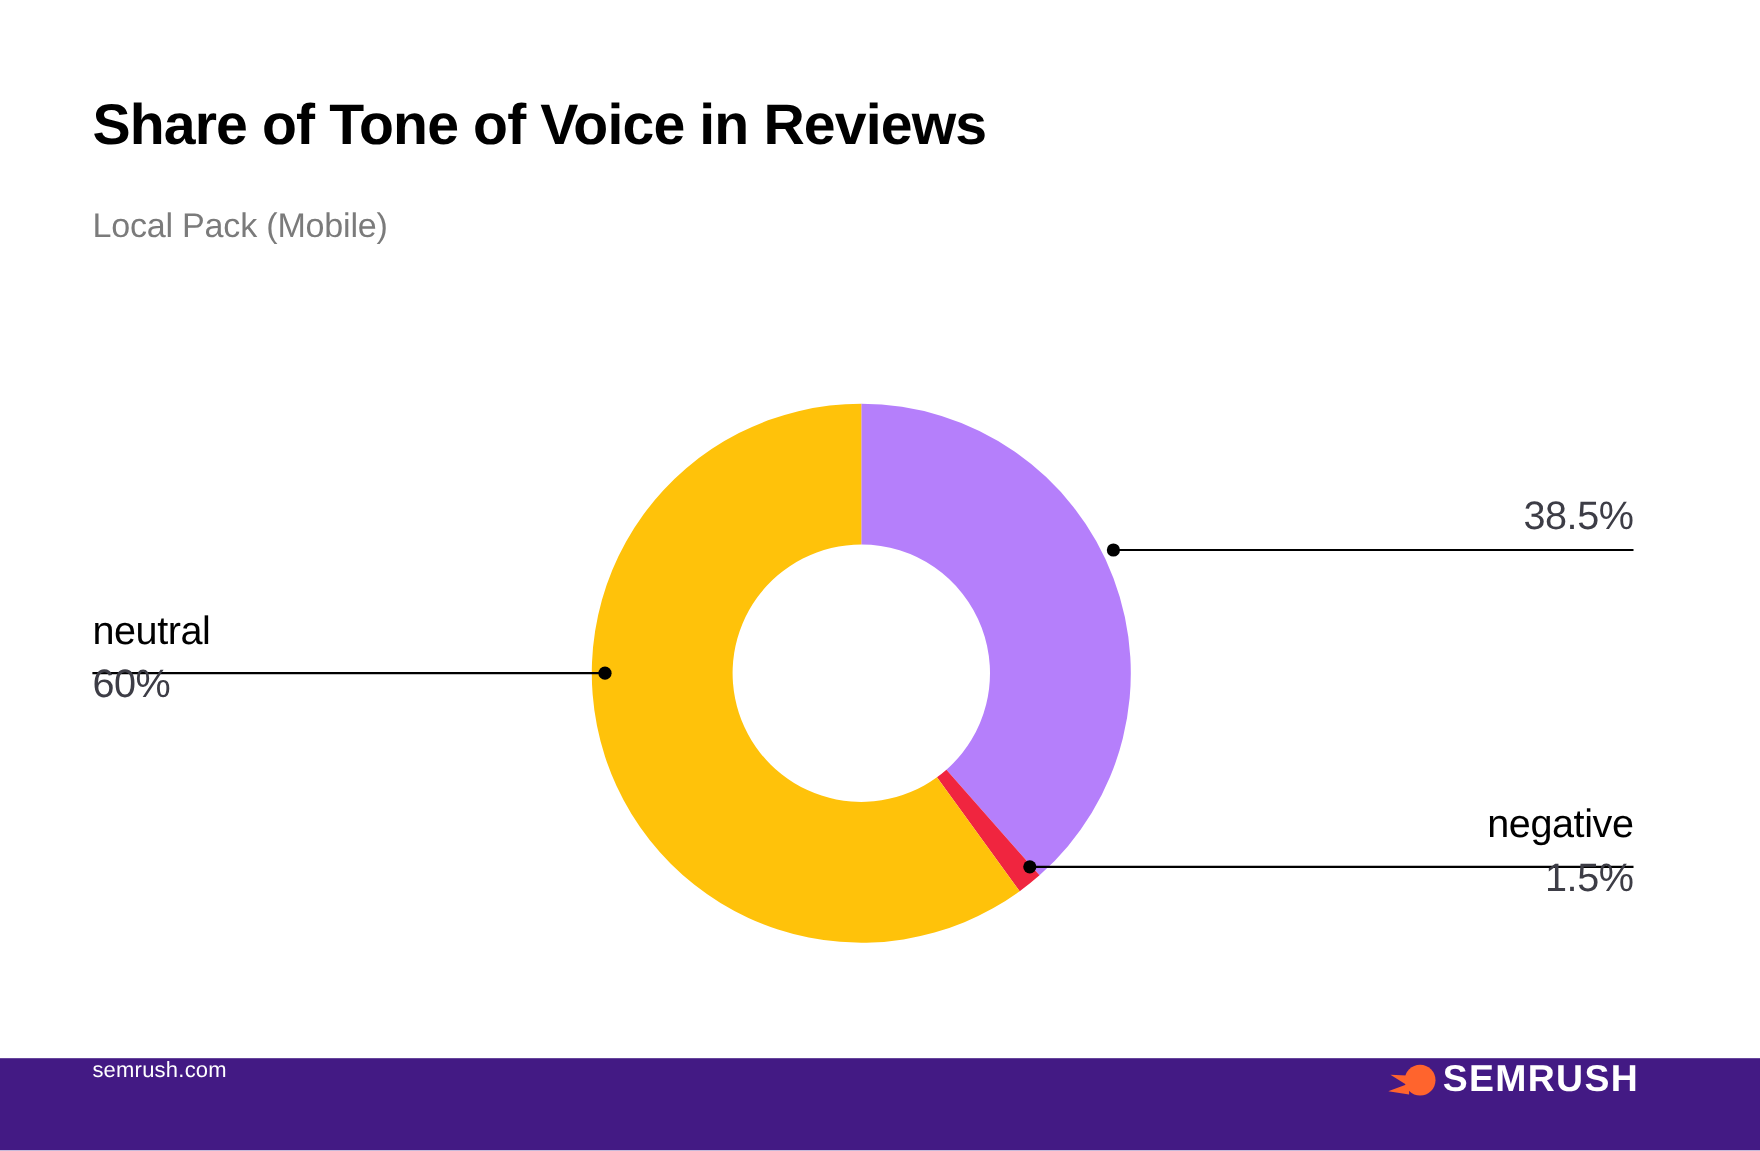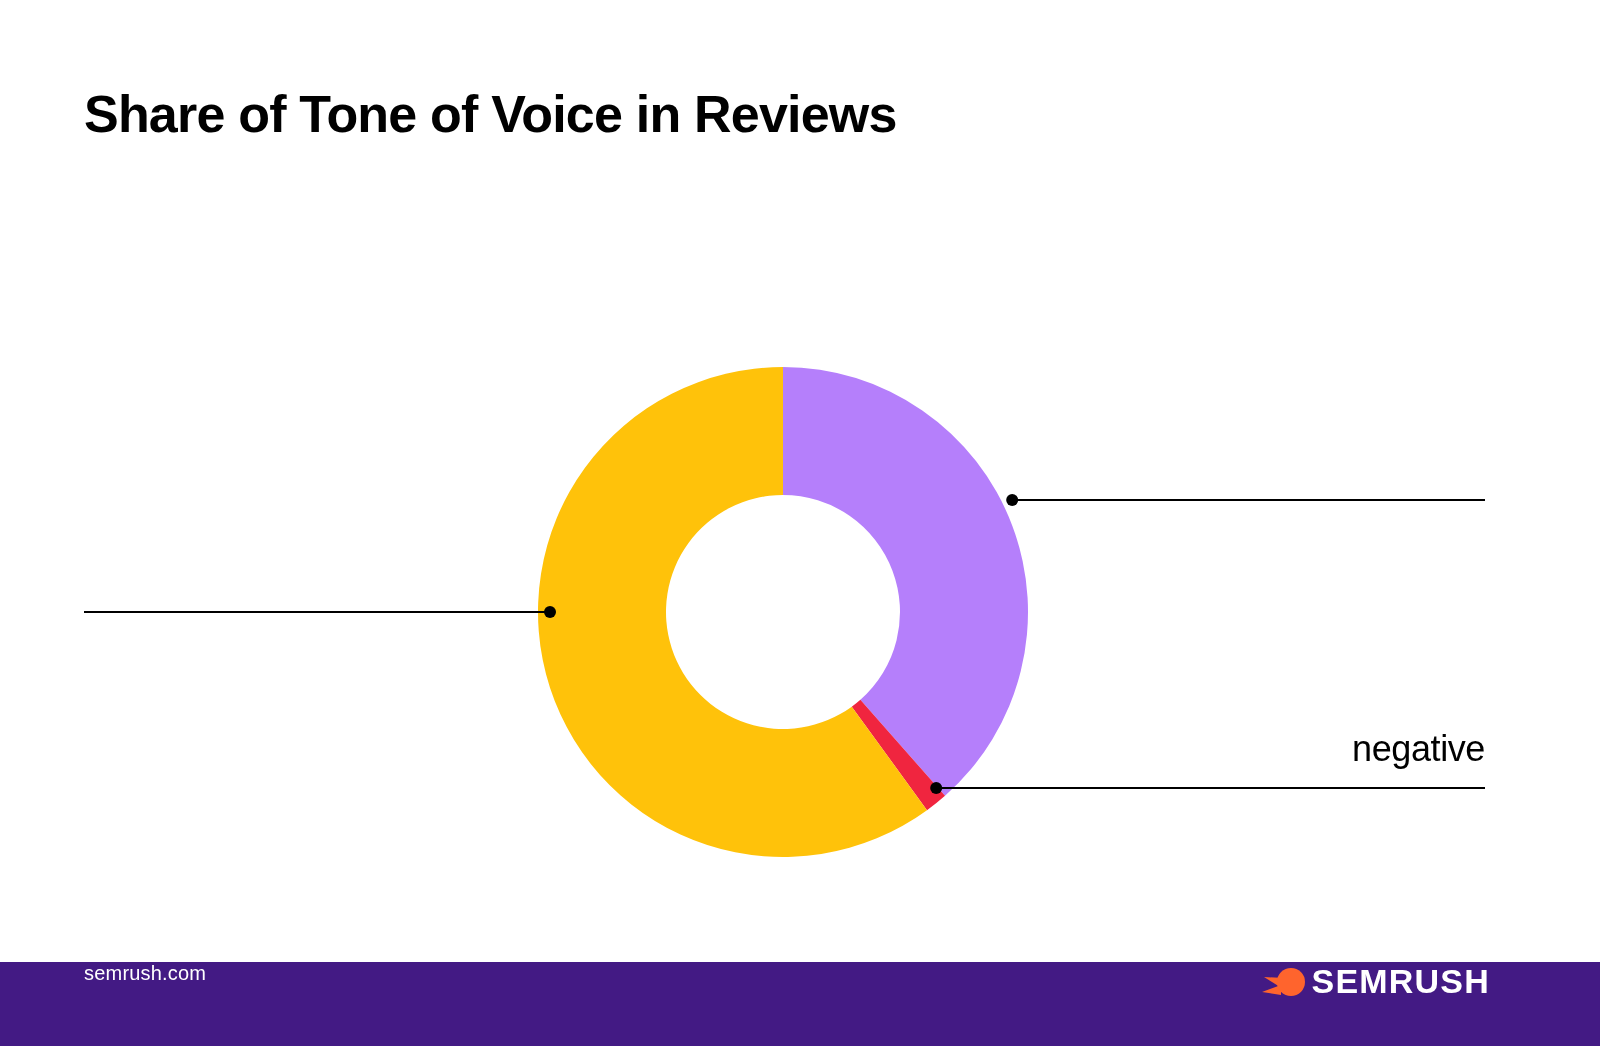--- a/index.html
+++ b/index.html
@@ -117,46 +117,53 @@
     letter-spacing:1.2px;
   }
 </style>
 </head>
 <body>
 
 <div class="page">
 
   <div class="page-title">Share of Tone of Voice in Reviews</div>
 
+  <div class="page-subtitle">Local Pack (Mobile)</div>
 
   <div class="chart-area">
     <svg class="chart-svg" width="1600" height="962" viewBox="0 0 1600 962">
       <g id="donut-slices">
           <path d="M 783 367 A 245 245 0 0 1 945.0214070042947 795.7772120594626 L 860.3734882428673 699.7629951467637 A 117 117 0 0 0 783 495 Z" fill="#b57ffb"></path>
           <path d="M 945.0214070042947 795.7772120594626 A 245 245 0 0 1 927.0073868116559 810.2091636218621 L 851.7708745182193 706.6549883418688 A 117 117 0 0 0 860.3734882428673 699.7629951467637 Z" fill="#f0253f"></path>
           <path d="M 927.0073868116559 810.2091636218621 A 245 245 0 1 1 782.9999999999999 367 L 783 495 A 117 117 0 1 0 851.7708745182193 706.6549883418688 Z" fill="#ffc20a"></path>
         </g>
       <g id="leader-lines">
           <line x1="1012.1837875533175" y1="500" x2="1485" y2="500" stroke="#000000" stroke-width="2"></line>
           <circle cx="1012.1837875533175" cy="500" r="6" fill="#000000"></circle>
           <line x1="936.1844508022479" y1="788" x2="1485" y2="788" stroke="#000000" stroke-width="2"></line>
           <circle cx="936.1844508022479" cy="788" r="6" fill="#000000"></circle>
           <line x1="549.9911535076874" y1="612" x2="84" y2="612" stroke="#000000" stroke-width="2"></line>
           <circle cx="549.9911535076874" cy="612" r="6" fill="#000000"></circle>
         </g>
     </svg>
   </div>
 
   <div class="callout right positive">
+    <div class="value">38.5%</div>
   </div>
 
   <div class="callout right negative">
     <div class="name">negative</div>
+    <div class="value">1.5%</div>
   </div>
 
+  <div class="callout left neutral">
+    <div class="name">neutral</div>
+    <div class="value">60%</div>
+  </div>
 
   <div class="footer">
     <span class="footer-url">semrush.com</span>
 
     <span class="logo">
       <svg class="logo-mark" width="46" height="34" viewBox="0 0 46 34">
         <path d="M0 27 L19 20 L19 30 Z" fill="#ff642d"></path>
         <path d="M2 12 L22 13 L18 22 Z" fill="#ff642d"></path>
         <circle cx="29" cy="17" r="14" fill="#ff642d"></circle>
         <path d="M29 7 a10 10 0 0 1 8 16 a10 10 0 0 0 -8 -16 z" fill="#ffffff" opacity="0.92"></path>

